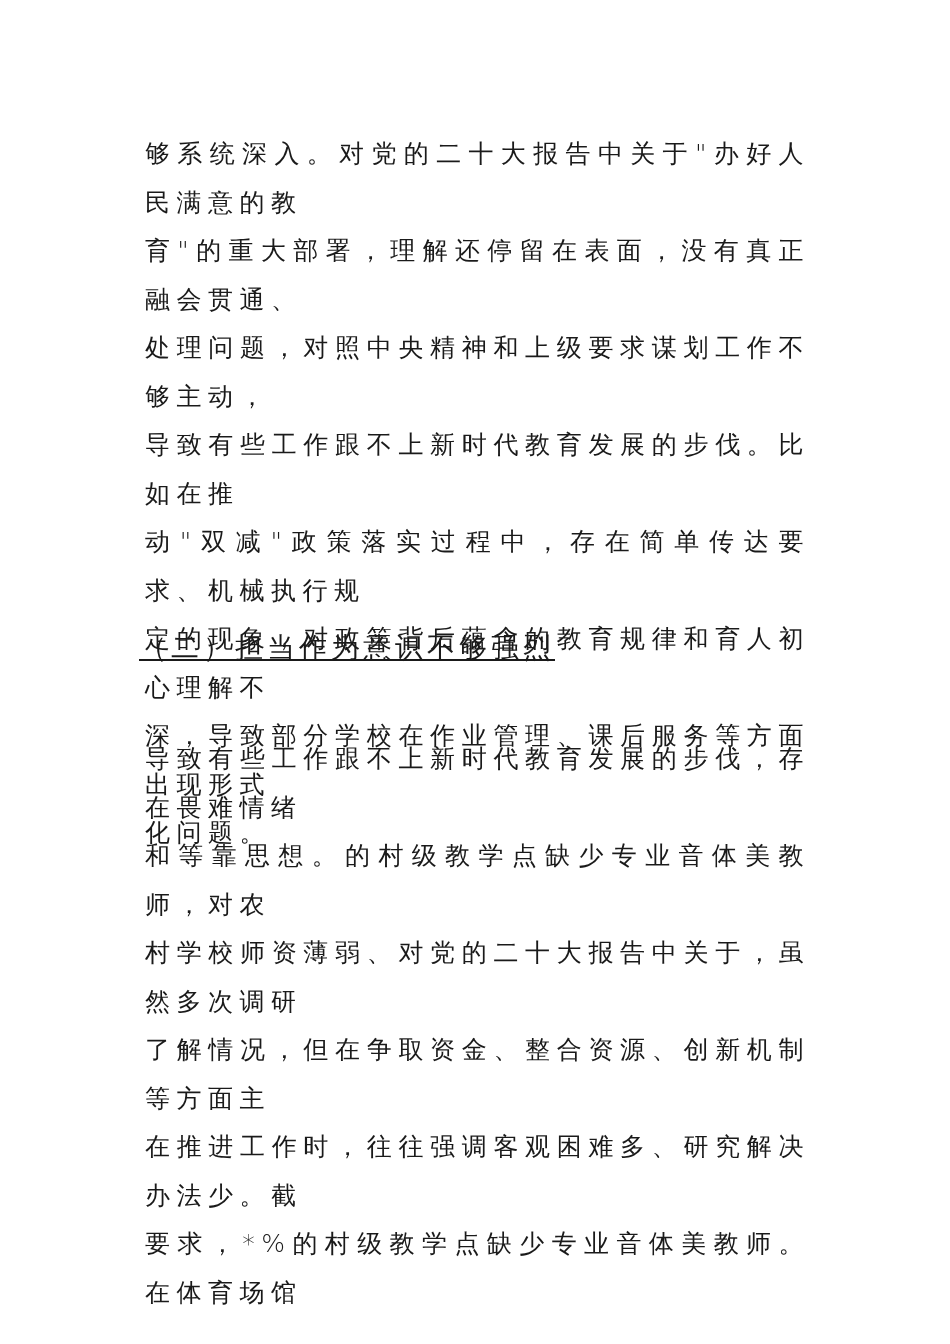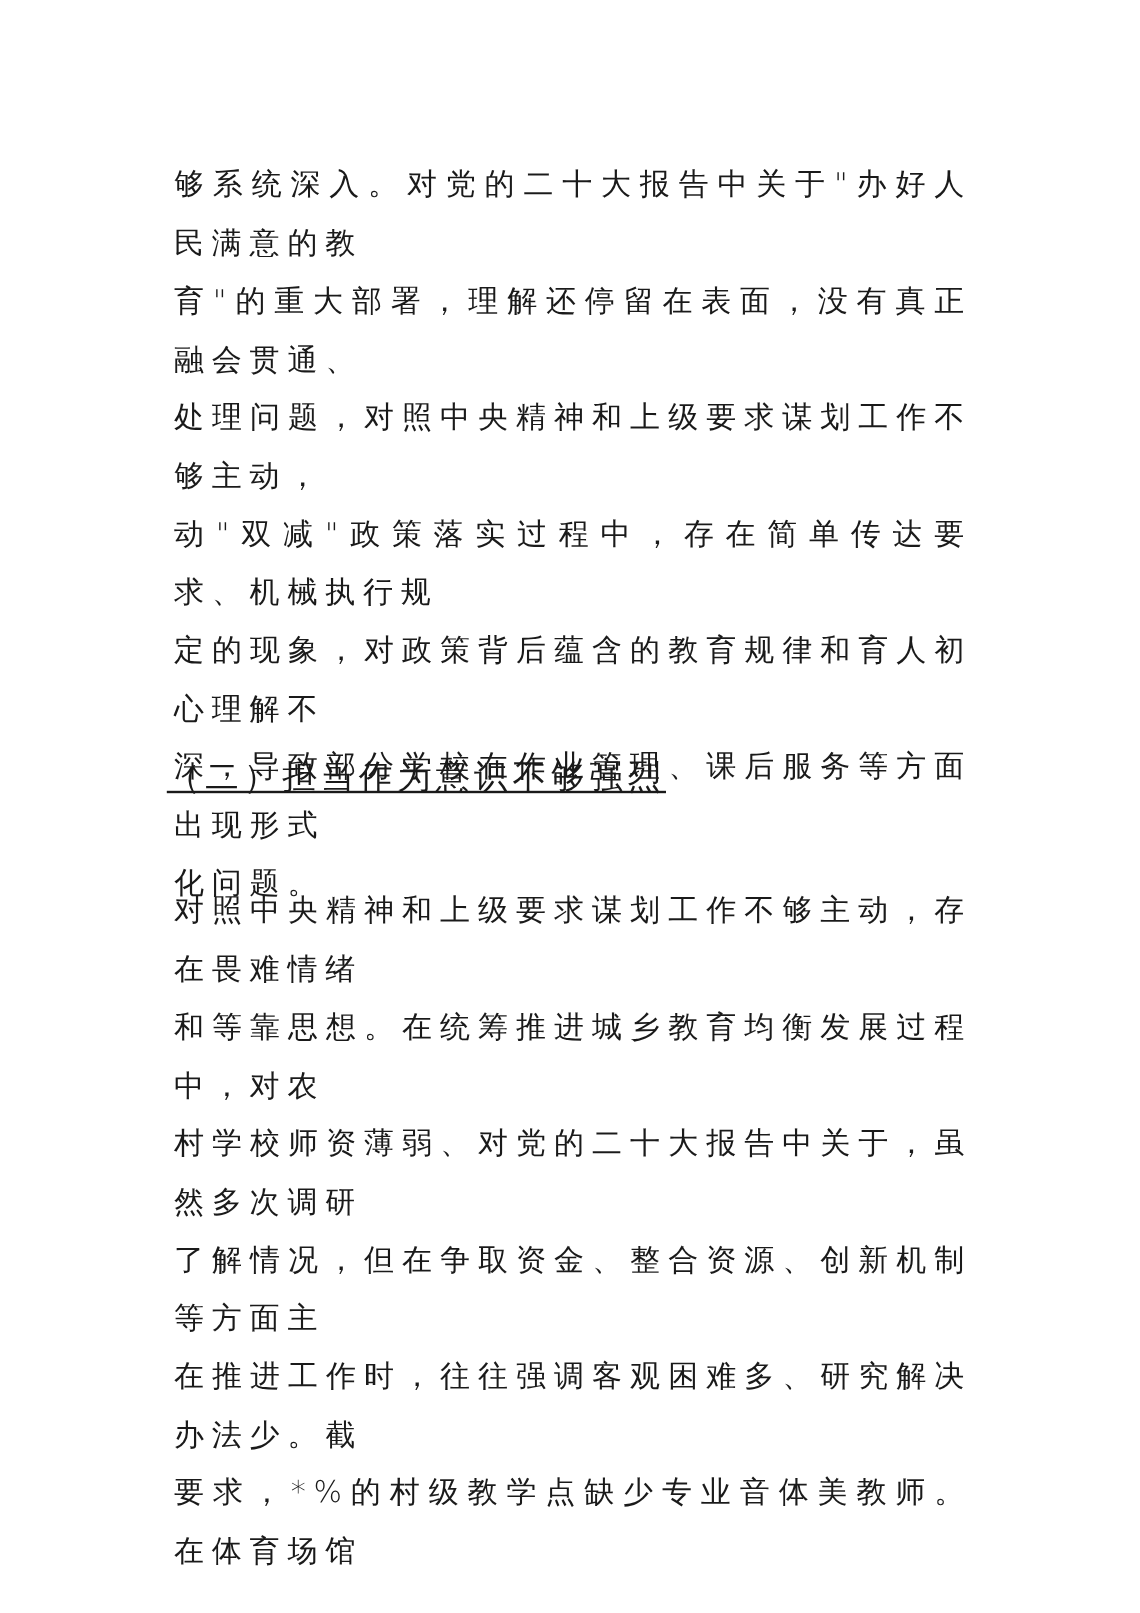--- a/index.html
+++ b/index.html
@@ -53,30 +53,31 @@
     }
   </style>
 </head>
 <body>
 
 <div class="page">
   <div class="para para-1">
     <div class="line">够系统深入。对党的二十大报告中关于"办好人民满意的教</div>
     <div class="line">育"的重大部署，理解还停留在表面，没有真正融会贯通、</div>
     <div class="line">处理问题，对照中央精神和上级要求谋划工作不够主动，</div>
+    <div class="line">导致有些工作跟不上新时代教育发展的步伐。比如在推</div>
     <div class="line">动"双减"政策落实过程中，存在简单传达要求、机械执行规</div>
     <div class="line">定的现象，对政策背后蕴含的教育规律和育人初心理解不</div>
     <div class="line">深，导致部分学校在作业管理、课后服务等方面出现形式</div>
     <div class="line">化问题。</div>
   </div>
 
   <h2 class="heading">（二）担当作为意识不够强烈</h2>
 
   <div class="para para-2">
-    <div class="line">对照中央精神和上级要求谋划工作不够主动，存在畏难情绪</div>
-    <div class="line">和等靠思想。在统筹推进城乡教育均衡发展过程中，对农</div>
+    <div class="line">导致有些工作跟不上新时代教育发展的步伐，存在畏难情绪</div>
+    <div class="line">和等靠思想。的村级教学点缺少专业音体美教师，对农</div>
     <div class="line">村学校师资薄弱、对党的二十大报告中关于，虽然多次调研</div>
     <div class="line">了解情况，但在争取资金、整合资源、创新机制等方面主</div>
     <div class="line">在推进工作时，往往强调客观困难多、研究解决办法少。截</div>
     <div class="line">要求，*%的村级教学点缺少专业音体美教师。在体育场馆</div>
 
   </div>
 </div>
 
 </body></html>

